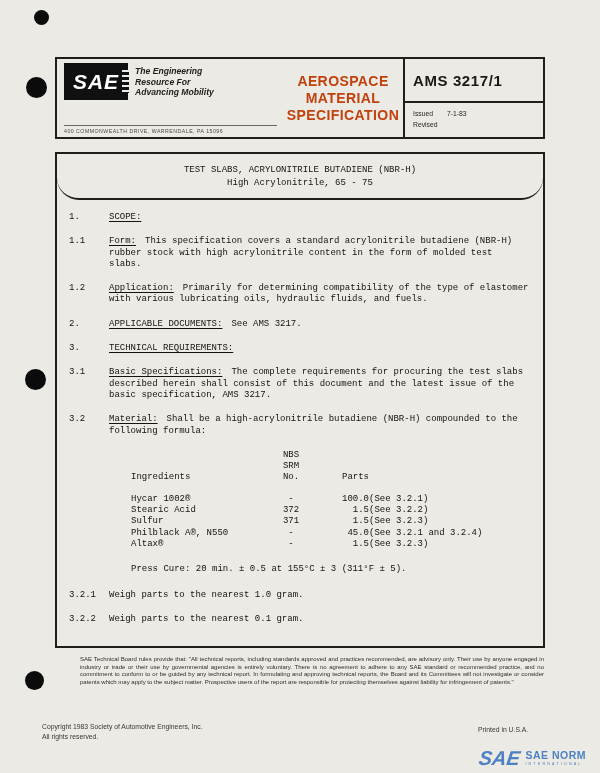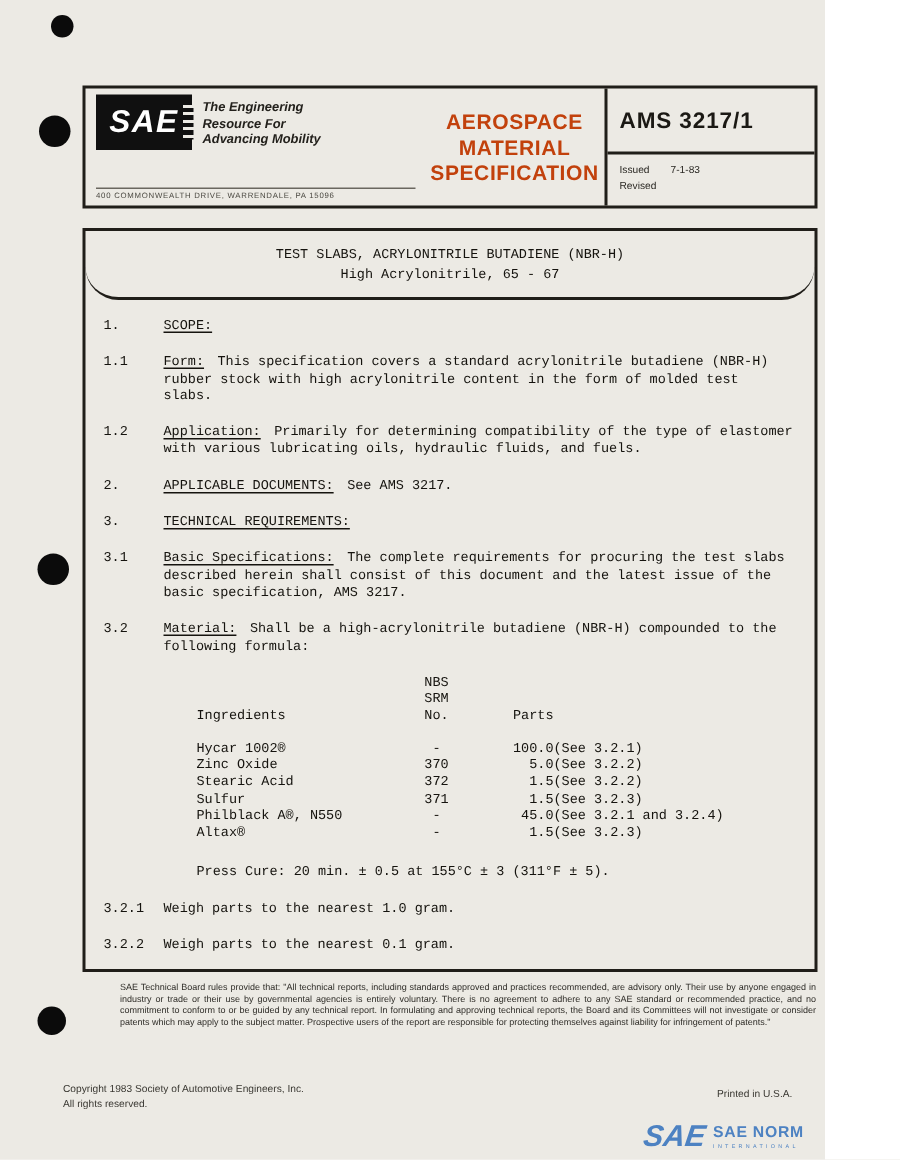--- a/index.html
+++ b/index.html
@@ -1,19 +1,19 @@
 <!DOCTYPE html>
 <html><head>
 <meta charset="utf-8">
 <style>
   * { margin:0; padding:0; box-sizing:border-box; }
   html,body { width:600px; height:773px; }
   body { font-family:"Liberation Mono","DejaVu Sans Mono",monospace; }
   .page {
-    position:relative; width:550px; height:773px;
+    position:relative; width:600px; height:773px;
     background:#eceae4; overflow:hidden; color:#1b1914;
   }
   .hole { position:absolute; background:#0b0b0b; border-radius:50%; }
   .hole1 { left:34px; top:10px;  width:15px; height:15px; }
   .hole2 { left:26px; top:77px;  width:21px; height:21px; }
   .hole3 { left:25px; top:369px; width:21px; height:21px; }
   .hole4 { left:25px; top:671px; width:19px; height:19px; }
 
   
   .header-box {
@@ -144,21 +144,21 @@
           <span class="lbl">Revised</span>
           <span></span>
         </div>
       </div>
     </div>
   </div>
 
   <div class="doc-box">
     <div class="title-area">
       <div>TEST SLABS, ACRYLONITRILE BUTADIENE (NBR-H)</div>
-      <div>High Acrylonitrile, 65 - 67</div>
+      <div>High Acrylonitrile, 65 - 75</div>
     </div>
 
     <div class="content-area">
 
       <div class="sec">
         <span class="sec-num">1.</span>
         <span class="sec-body">
           <span class="u">SCOPE:</span><span></span>
         </span>
       </div>
@@ -223,26 +223,20 @@
               <td></td>
               <td></td>
             </tr>
         <tr>
           <td class="c-ing">Hycar 1002®</td>
           <td class="c-no">-</td>
           <td class="c-parts">100.0</td>
           <td class="c-ref">(See 3.2.1)</td>
         </tr>
         <tr>
-          <td class="c-ing">Zinc Oxide</td>
-          <td class="c-no">370</td>
-          <td class="c-parts">5.0</td>
-          <td class="c-ref">(See 3.2.2)</td>
-        </tr>
-        <tr>
           <td class="c-ing">Stearic Acid</td>
           <td class="c-no">372</td>
           <td class="c-parts">1.5</td>
           <td class="c-ref">(See 3.2.2)</td>
         </tr>
         <tr>
           <td class="c-ing">Sulfur</td>
           <td class="c-no">371</td>
           <td class="c-parts">1.5</td>
           <td class="c-ref">(See 3.2.3)</td>

